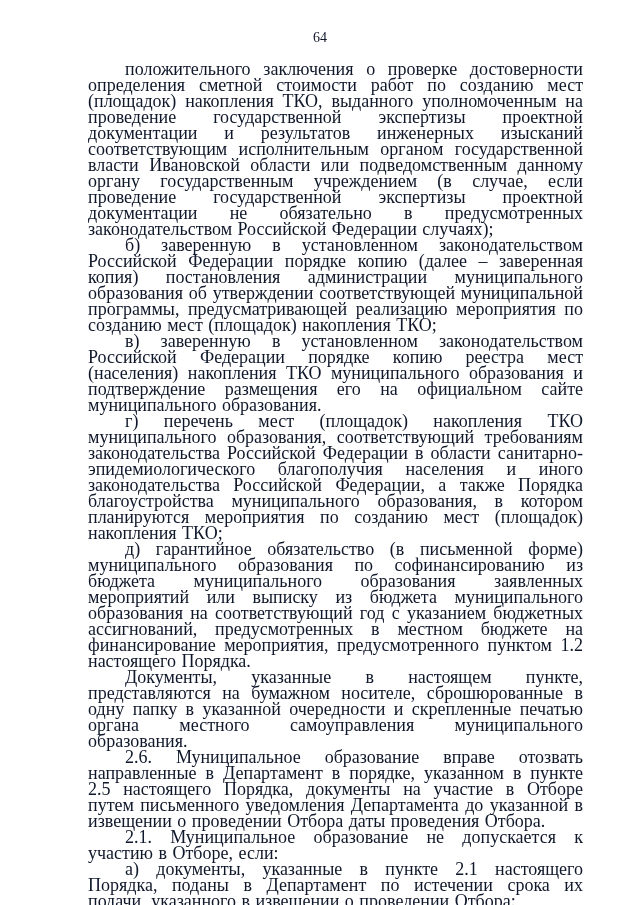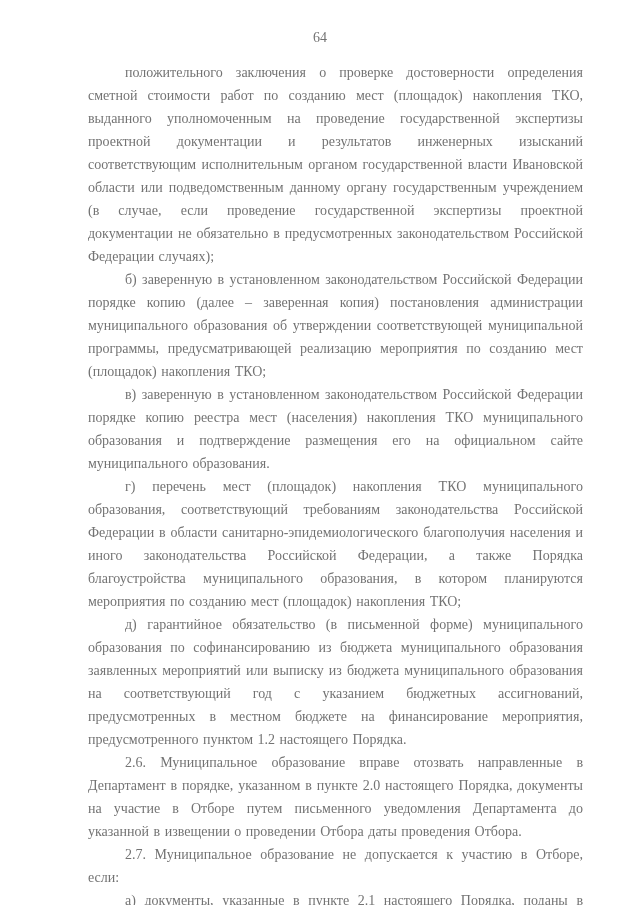--- a/index.html
+++ b/index.html
@@ -6,56 +6,57 @@
     margin: 0;
     padding: 0;
     background: #ffffff;
   }
   .page {
     position: relative;
     width: 640px;
     height: 905px;
     box-sizing: border-box;
     background: #ffffff;
-    color: #737373;
+    color: #0f172a;
     font-family: "Liberation Serif", "DejaVu Serif", serif;
     overflow: hidden;
   }
   .page-number {
     position: absolute;
     top: 30px;
     left: 0;
     right: 0;
     text-align: center;
     font-size: 14px;
     line-height: 16px;
   }
   .content {
     position: absolute;
     top: 61px;
     left: 88px;
     right: 57px;
   }
   .para {
     margin: 0;
-    font-size: 14px;
-    line-height: 23px;
+    font-size: 18px;
+    line-height: 16px;
     text-align: justify;
     text-indent: 37px;
     word-spacing: 1px;
   }
 </style>
 </head>
 <body>
 
 <div class="page">
   <div class="page-number">64</div>
   <div class="content">
     <p class="para">положительного заключения о проверке достоверности определения сметной стоимости работ по созданию мест (площадок) накопления ТКО, выданного уполномоченным на проведение государственной экспертизы проектной документации и результатов инженерных изысканий соответствующим исполнительным органом государственной власти Ивановской области или подведомственным данному органу государственным учреждением (в случае, если проведение государственной экспертизы проектной документации не обязательно в предусмотренных законодательством Российской Федерации случаях);</p>
     <p class="para">б) заверенную в установленном законодательством Российской Федерации порядке копию (далее – заверенная копия) постановления администрации муниципального образования об утверждении соответствующей муниципальной программы, предусматривающей реализацию мероприятия по созданию мест (площадок) накопления ТКО;</p>
     <p class="para">в) заверенную в установленном законодательством Российской Федерации порядке копию реестра мест (населения) накопления ТКО муниципального образования и подтверждение размещения его на официальном сайте муниципального образования.</p>
     <p class="para">г) перечень мест (площадок) накопления ТКО муниципального образования, соответствующий требованиям законодательства Российской Федерации в области санитарно-эпидемиологического благополучия населения и иного законодательства Российской Федерации, а также Порядка благоустройства муниципального образования, в котором планируются мероприятия по созданию мест (площадок) накопления ТКО;</p>
     <p class="para">д) гарантийное обязательство (в письменной форме) муниципального образования по софинансированию из бюджета муниципального образования заявленных мероприятий или выписку из бюджета муниципального образования на соответствующий год с указанием бюджетных ассигнований, предусмотренных в местном бюджете на финансирование мероприятия, предусмотренного пунктом 1.2 настоящего Порядка.</p>
-    <p class="para">2.6. Муниципальное образование вправе отозвать направленные в Департамент в порядке, указанном в пункте 2.0 настоящего Порядка, документы на участие в Отборе путем письменного уведомления Департамента до указанной в извещении о проведении Отбора даты проведения Отбора.</p>
-    <p class="para">2.7. Муниципальное образование не допускается к участию в Отборе, если:</p>
+    <p class="para">Документы, указанные в настоящем пункте, представляются на бумажном носителе, сброшюрованные в одну папку в указанной очередности и скрепленные печатью органа местного самоуправления муниципального образования.</p>
+    <p class="para">2.6. Муниципальное образование вправе отозвать направленные в Департамент в порядке, указанном в пункте 2.5 настоящего Порядка, документы на участие в Отборе путем письменного уведомления Департамента до указанной в извещении о проведении Отбора даты проведения Отбора.</p>
+    <p class="para">2.1. Муниципальное образование не допускается к участию в Отборе, если:</p>
     <p class="para">а) документы, указанные в пункте 2.1 настоящего Порядка, поданы в Департамент по истечении срока их подачи, указанного в извещении о проведении Отбора;</p>
   </div>
 </div>
 
 </body></html>

